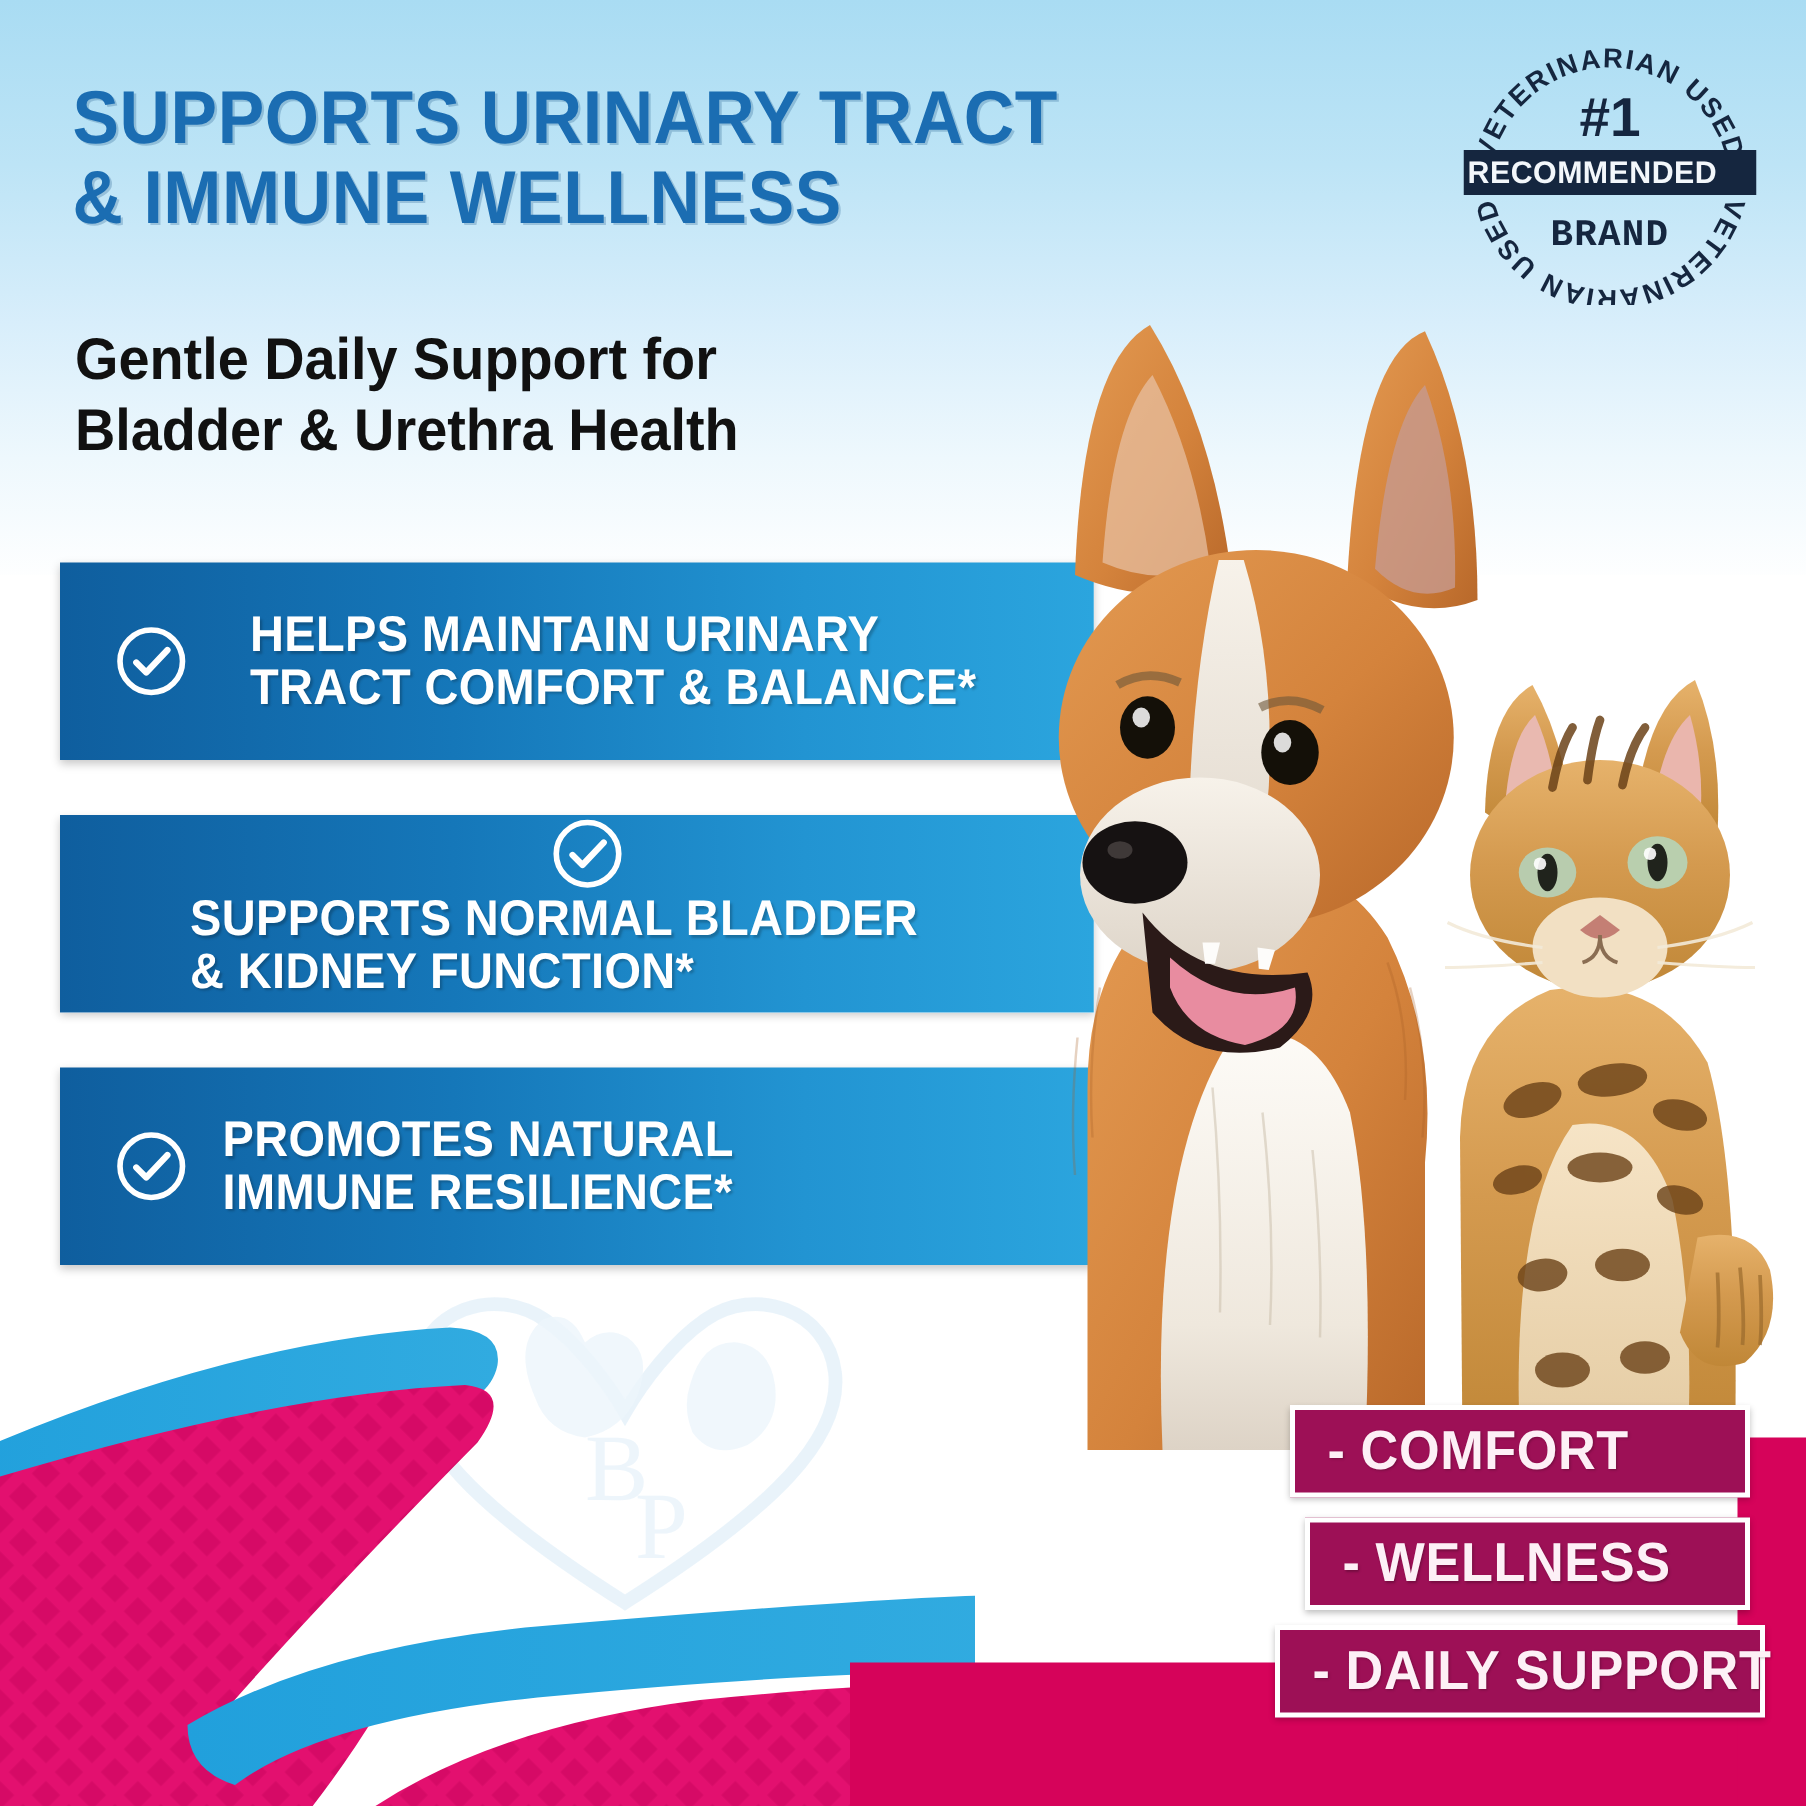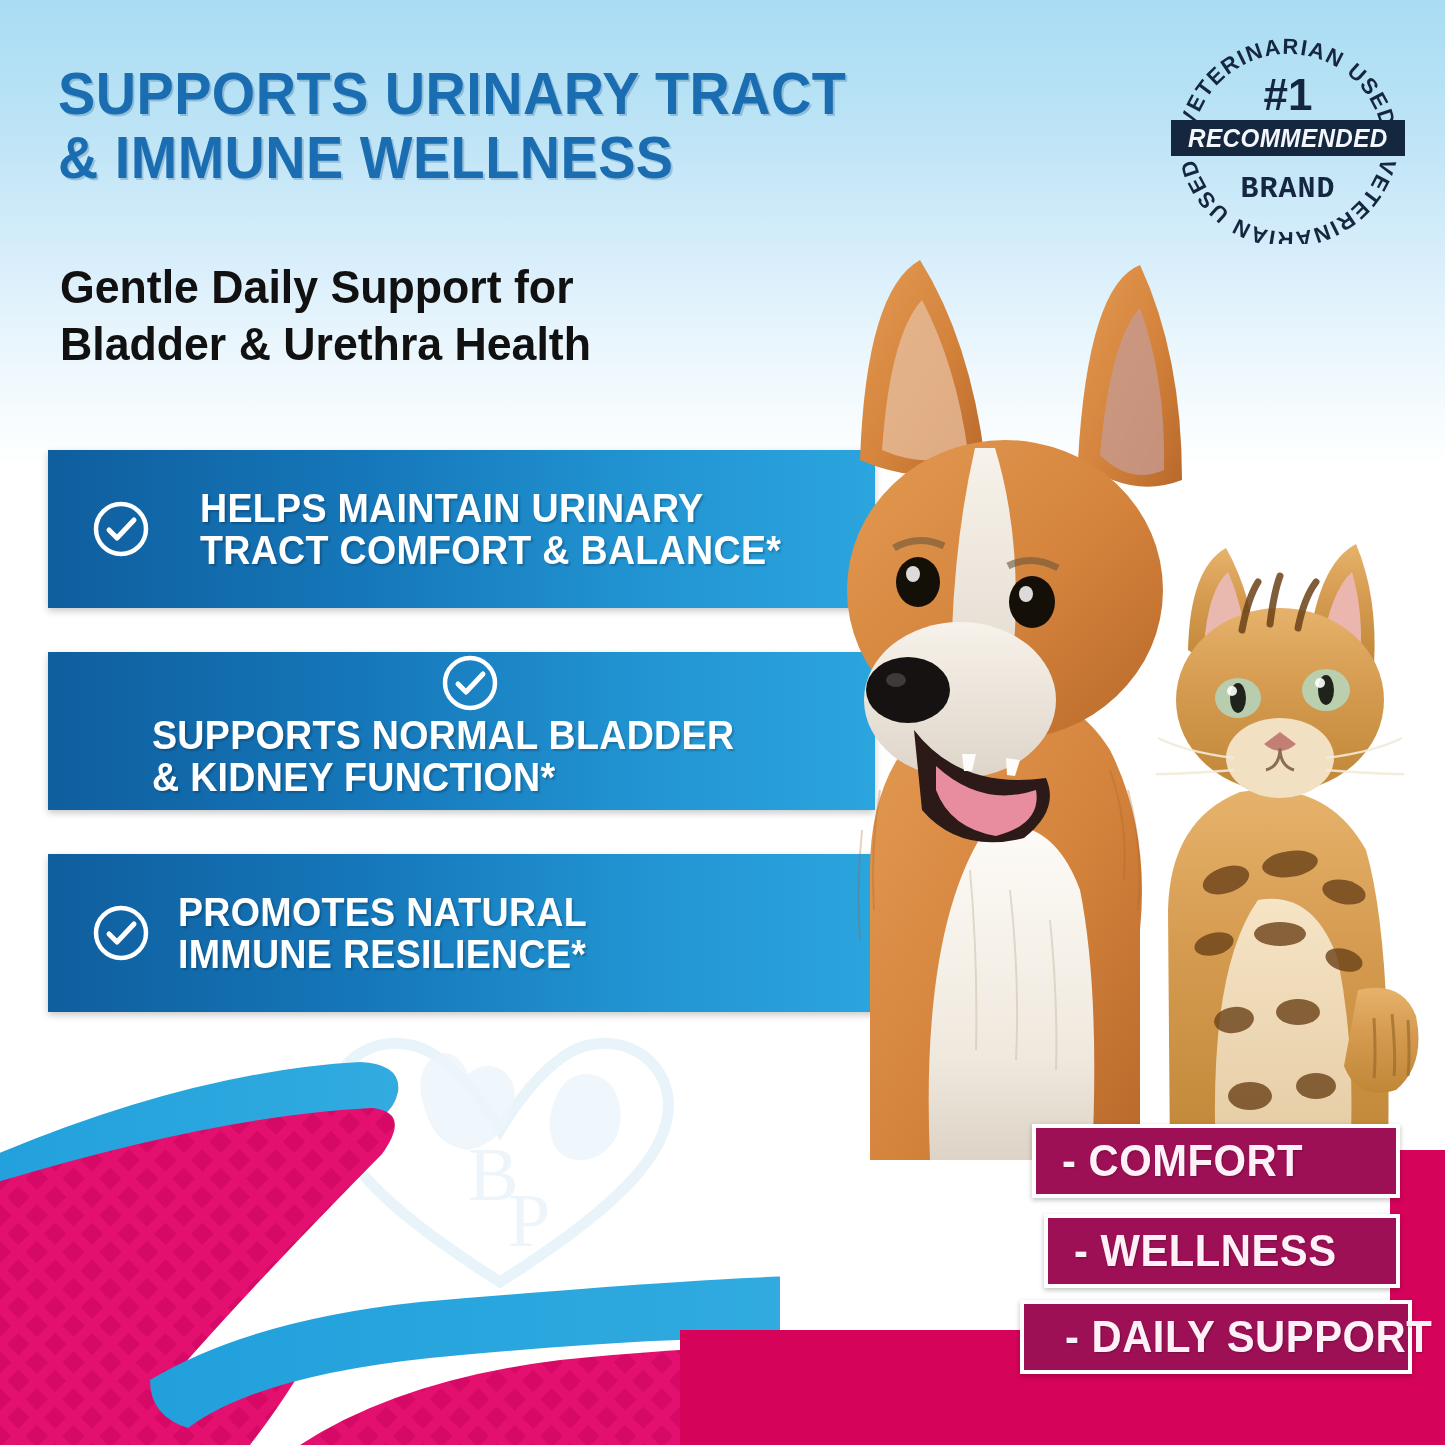--- a/index.html
+++ b/index.html
@@ -34,21 +34,21 @@
     font-family:"Liberation Sans Narrow","Liberation Sans",sans-serif;
     transform:scaleX(.95);transform-origin:left top;
   }
   .subhead .l2{display:block;}
 
   
   .badge{position:absolute;left:1168px;top:32px;width:240px;height:212px;}
   .badge svg{position:absolute;left:0;top:0;}
   .badge-ribbon{
     position:absolute;left:3px;top:88px;width:234px;height:36px;
-    background:#15263f;display:flex;align-items:center;justify-content:center;font-style:italic;
+    background:#15263f;display:flex;align-items:center;
   }
   .badge-ribbon span{
     color:#f3f7fb;font-size:25px;font-weight:bold;letter-spacing:.4px;
     font-family:"Liberation Sans Narrow","Liberation Sans",sans-serif;
     transform:scaleX(.97);
   }
   .badge-num{
     position:absolute;left:0;top:38px;width:240px;text-align:center;
     font-size:44px;font-weight:bold;color:#15263f;
     font-family:"Liberation Sans Narrow","Liberation Sans",sans-serif;
@@ -123,21 +123,21 @@
   }
   .tag span{
     color:#fdf0f6;font-size:44px;font-weight:bold;letter-spacing:.5px;
     font-family:"Liberation Sans Narrow","Liberation Sans",sans-serif;
     transform:scaleX(.95);transform-origin:left center;
     white-space:nowrap;text-shadow:1px 1px 2px rgba(0,0,0,.25);
     margin-left:26px;
   }
   .tag1{left:1032px;top:1124px;width:368px;}
   .tag2{left:1044px;top:1214px;width:356px;}
-  .tag3{left:1020px;top:1300px;width:392px;padding-left:15px;}
+  .tag3{left:1020px;top:1300px;width:392px;}
 </style>
 </head>
 <body>
 
 <div class="stage">
 
   <div class="bg-sky"></div>
   <div class="bg-white"></div>
 
   <div class="headline">

